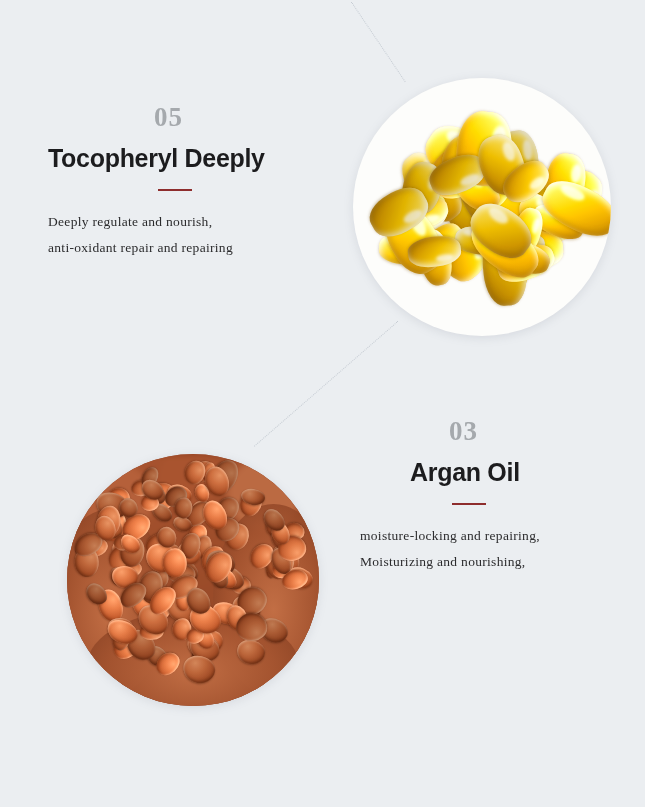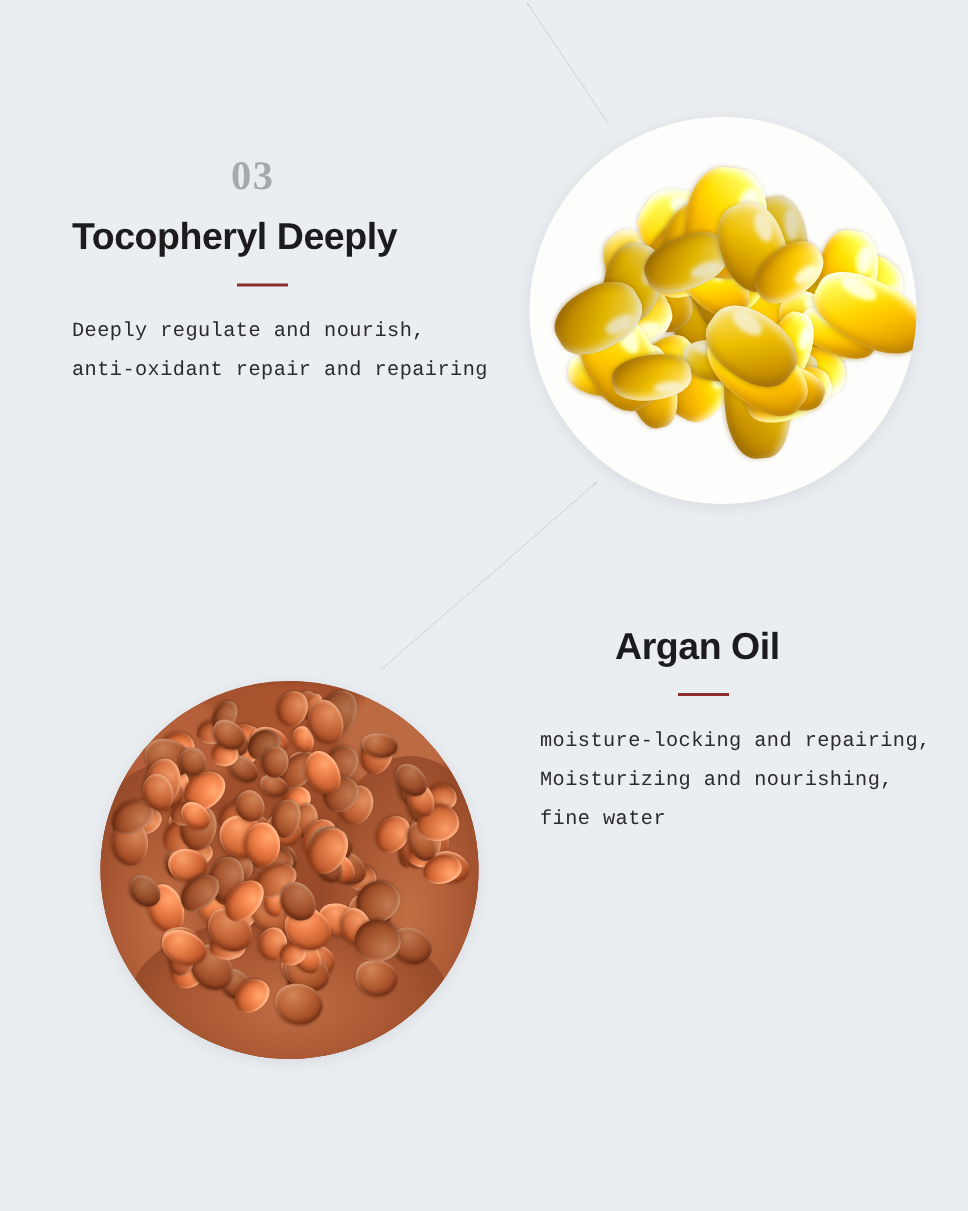--- a/index.html
+++ b/index.html
@@ -180,21 +180,21 @@
   .rule {
     height: 2px;
     width: 34px;
     background: #8e2d2d;
     margin: 16px 0 0 0;
   }
   .block-02 .rule { margin-left: 110px; }
   .block-03 .rule { margin-left: 92px; }
 
   .desc {
-    font-family: Liberation Mono, monospace;
+    font-family: Liberation Serif, serif;
     font-size: 13.5px;
     color: #2b2b2d;
     line-height: 1.95;
     margin: 18px 0 0 0;
     letter-spacing: 0.3px;
   }
   .desc div { white-space: nowrap; }
 </style>
 </head>
 <body>
@@ -378,32 +378,32 @@
         <div class="kernel" style="left: 80.0633%; top: 28.204%; width: 9.26182%; height: 6.67771%; transform: rotate(68.5136deg); filter: brightness(1.11);"></div>
         <div class="kernel" style="left: 53.966%; top: 39.8863%; width: 12.5831%; height: 9.51075%; transform: rotate(119.491deg); filter: brightness(1.15);"></div>
         <div class="kernel" style="left: 10.2926%; top: 25.455%; width: 9.76654%; height: 7.96729%; transform: rotate(71.6958deg); filter: brightness(1.07);"></div>
         <div class="kernel" style="left: 36.7843%; top: 38.2975%; width: 11.6581%; height: 9.56233%; transform: rotate(86.6214deg); filter: brightness(1.23);"></div>
         <div class="kernel" style="left: 46.6977%; top: 53.9049%; width: 10.7146%; height: 8.74192%; transform: rotate(57.8703deg); filter: brightness(0.88);"></div>
         <div class="kernel" style="left: 77.3566%; top: 22.6592%; width: 9.44451%; height: 7.22778%; transform: rotate(47.7597deg); filter: brightness(0.85);"></div>
       </div>
   </div>
 
   <div class="block block-02">
-    <p class="num">03</p>
+    <p class="num">05</p>
     <h2 class="title">Tocopheryl Deeply</h2>
     <div class="rule"></div>
     <div class="desc">
       <div>Deeply regulate and nourish,</div>
       <div>anti-oxidant repair and repairing</div>
     </div>
   </div>
 
   <div class="block block-03">
+    <p class="num">03</p>
     <h2 class="title">Argan Oil</h2>
     <div class="rule"></div>
     <div class="desc">
       <div>moisture-locking and repairing,</div>
       <div>Moisturizing and nourishing,</div>
-      <div>fine water</div>
     </div>
   </div>
 
 </div>
 
 </body></html>

